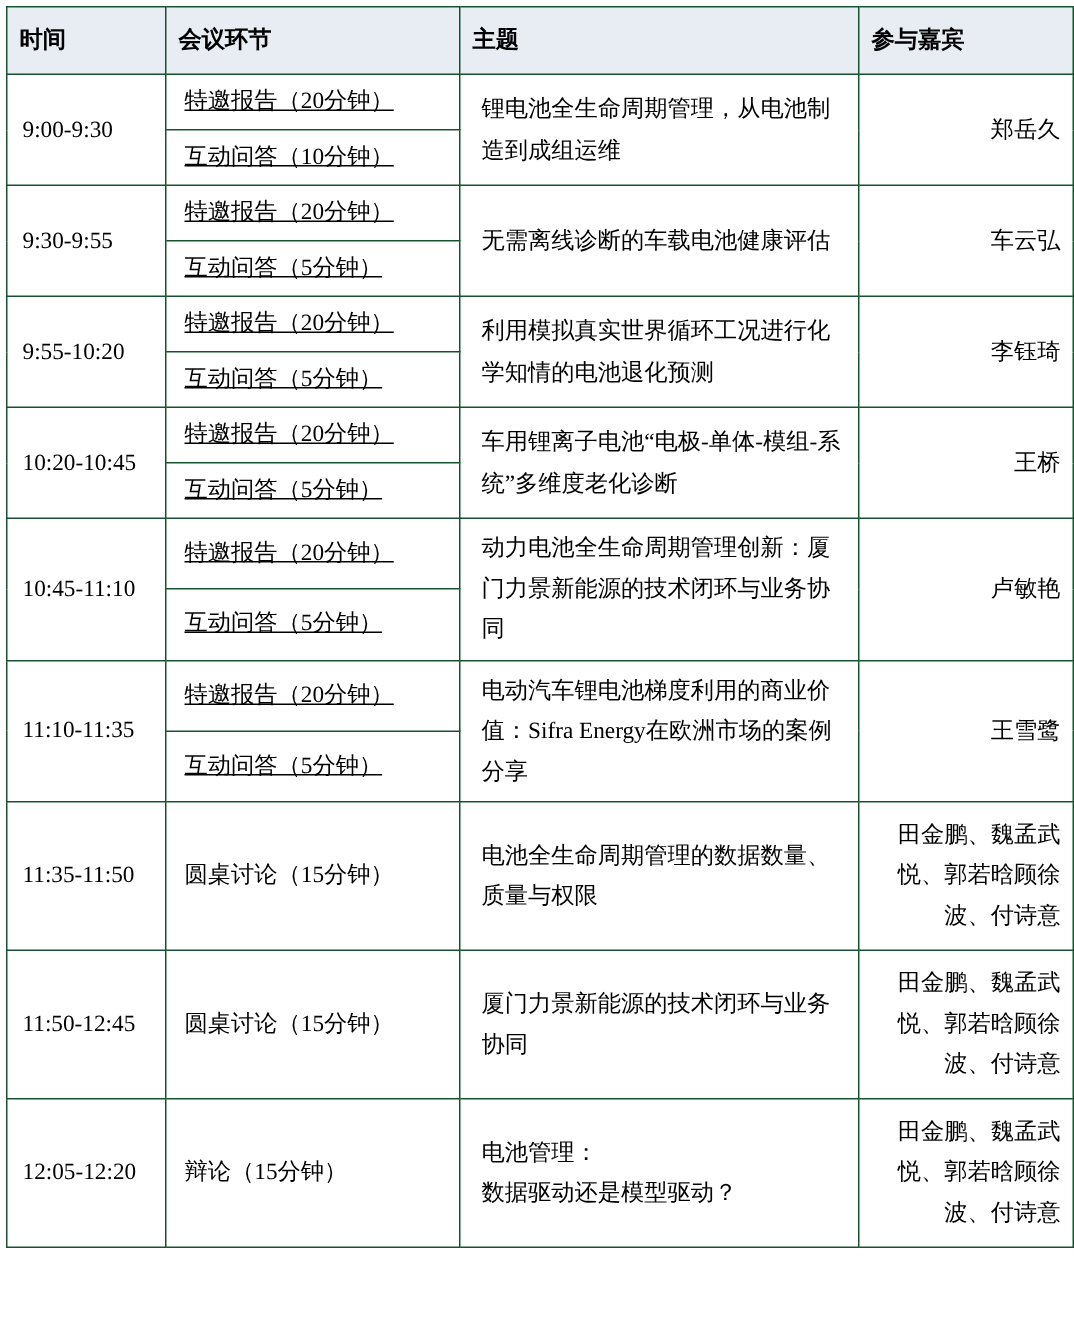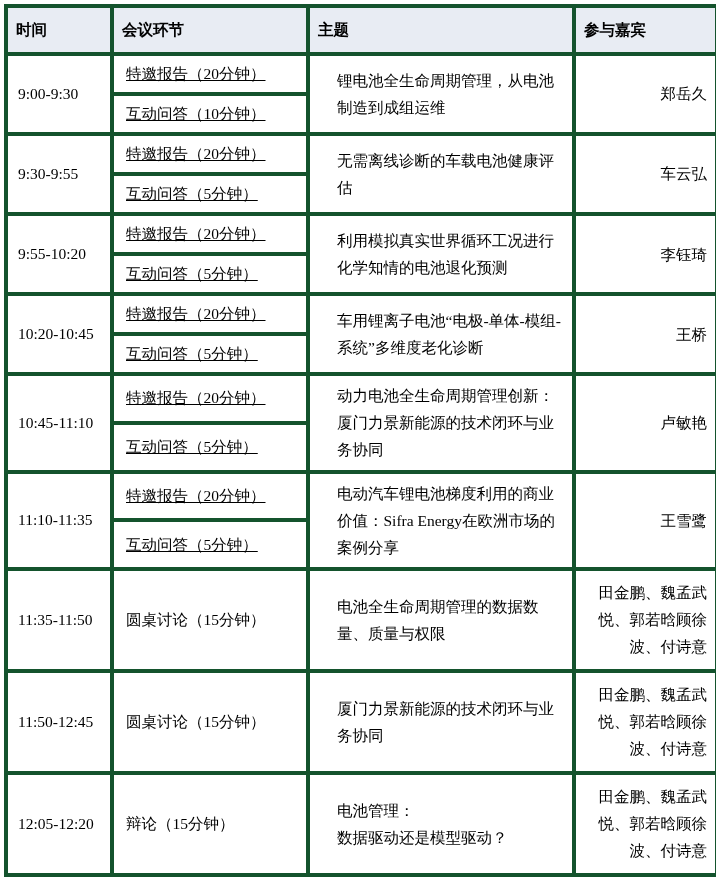--- a/index.html
+++ b/index.html
@@ -20,21 +20,21 @@
     margin: 4px 0 0 4px;
     table-layout: fixed;
   }
   .schedule-table col.c-time   { width: 106px; }
   .schedule-table col.c-seg    { width: 196px; }
   .schedule-table col.c-topic  { width: 266px; }
   .schedule-table col.c-guest  { width: 143px; }
 
   .schedule-table th,
   .schedule-table td {
-    border: 4px solid #14532d;
+    border: 1px solid #14532d;
     padding: 6px 8px;
     font-size: 15.5px;
     line-height: 1.55;
     vertical-align: middle;
     word-break: break-word;
   }
   thead th {
     background: #e8ecf3;
     font-weight: bold;
     text-align: left;
@@ -47,21 +47,21 @@
     padding-left: 10px;
     white-space: nowrap;
   }
   td.seg-cell {
     text-align: left;
     padding-left: 12px;
     white-space: nowrap;
   }
   td.topic-cell {
     text-align: left;
-    padding-left: 27px;
+    padding-left: 14px;
     line-height: 1.75;
   }
   td.guest-cell {
     text-align: right;
     padding-left: 22px;
     line-height: 1.75;
   }
   .seg-sub {
     height: 21px;
     text-decoration: underline;

